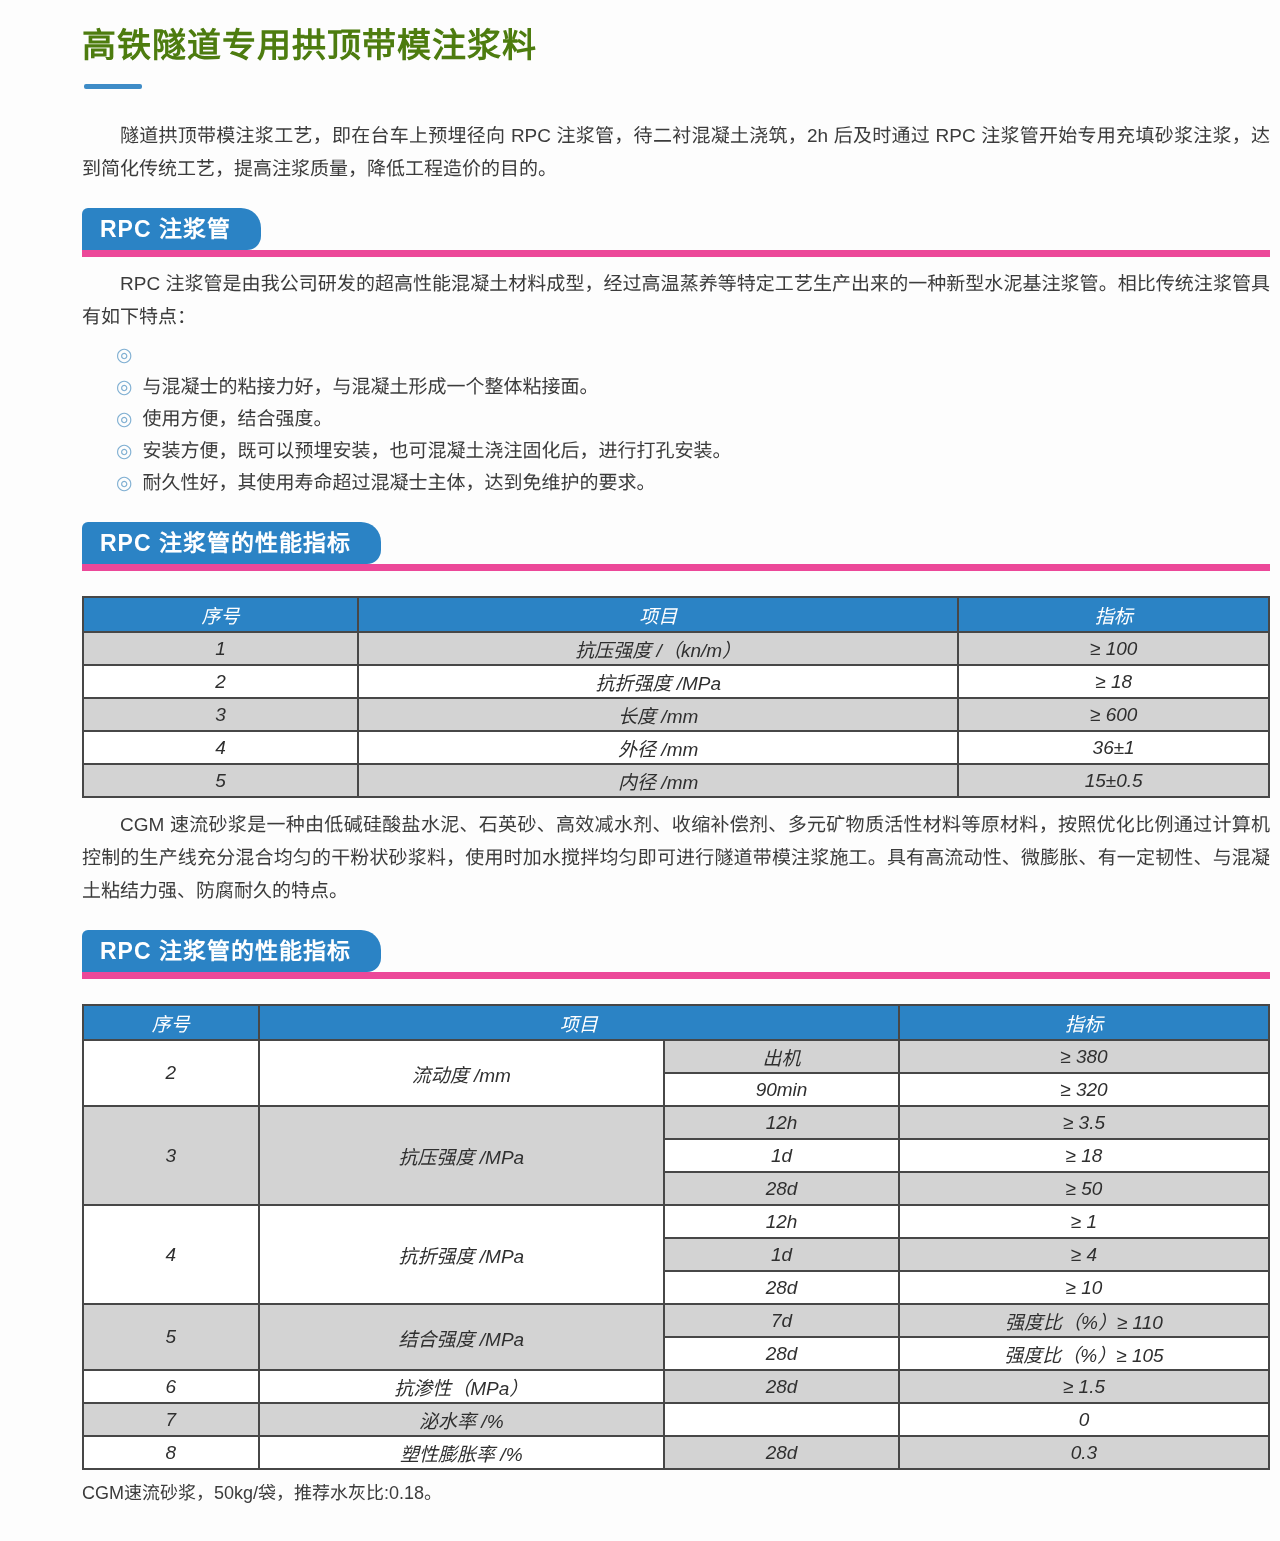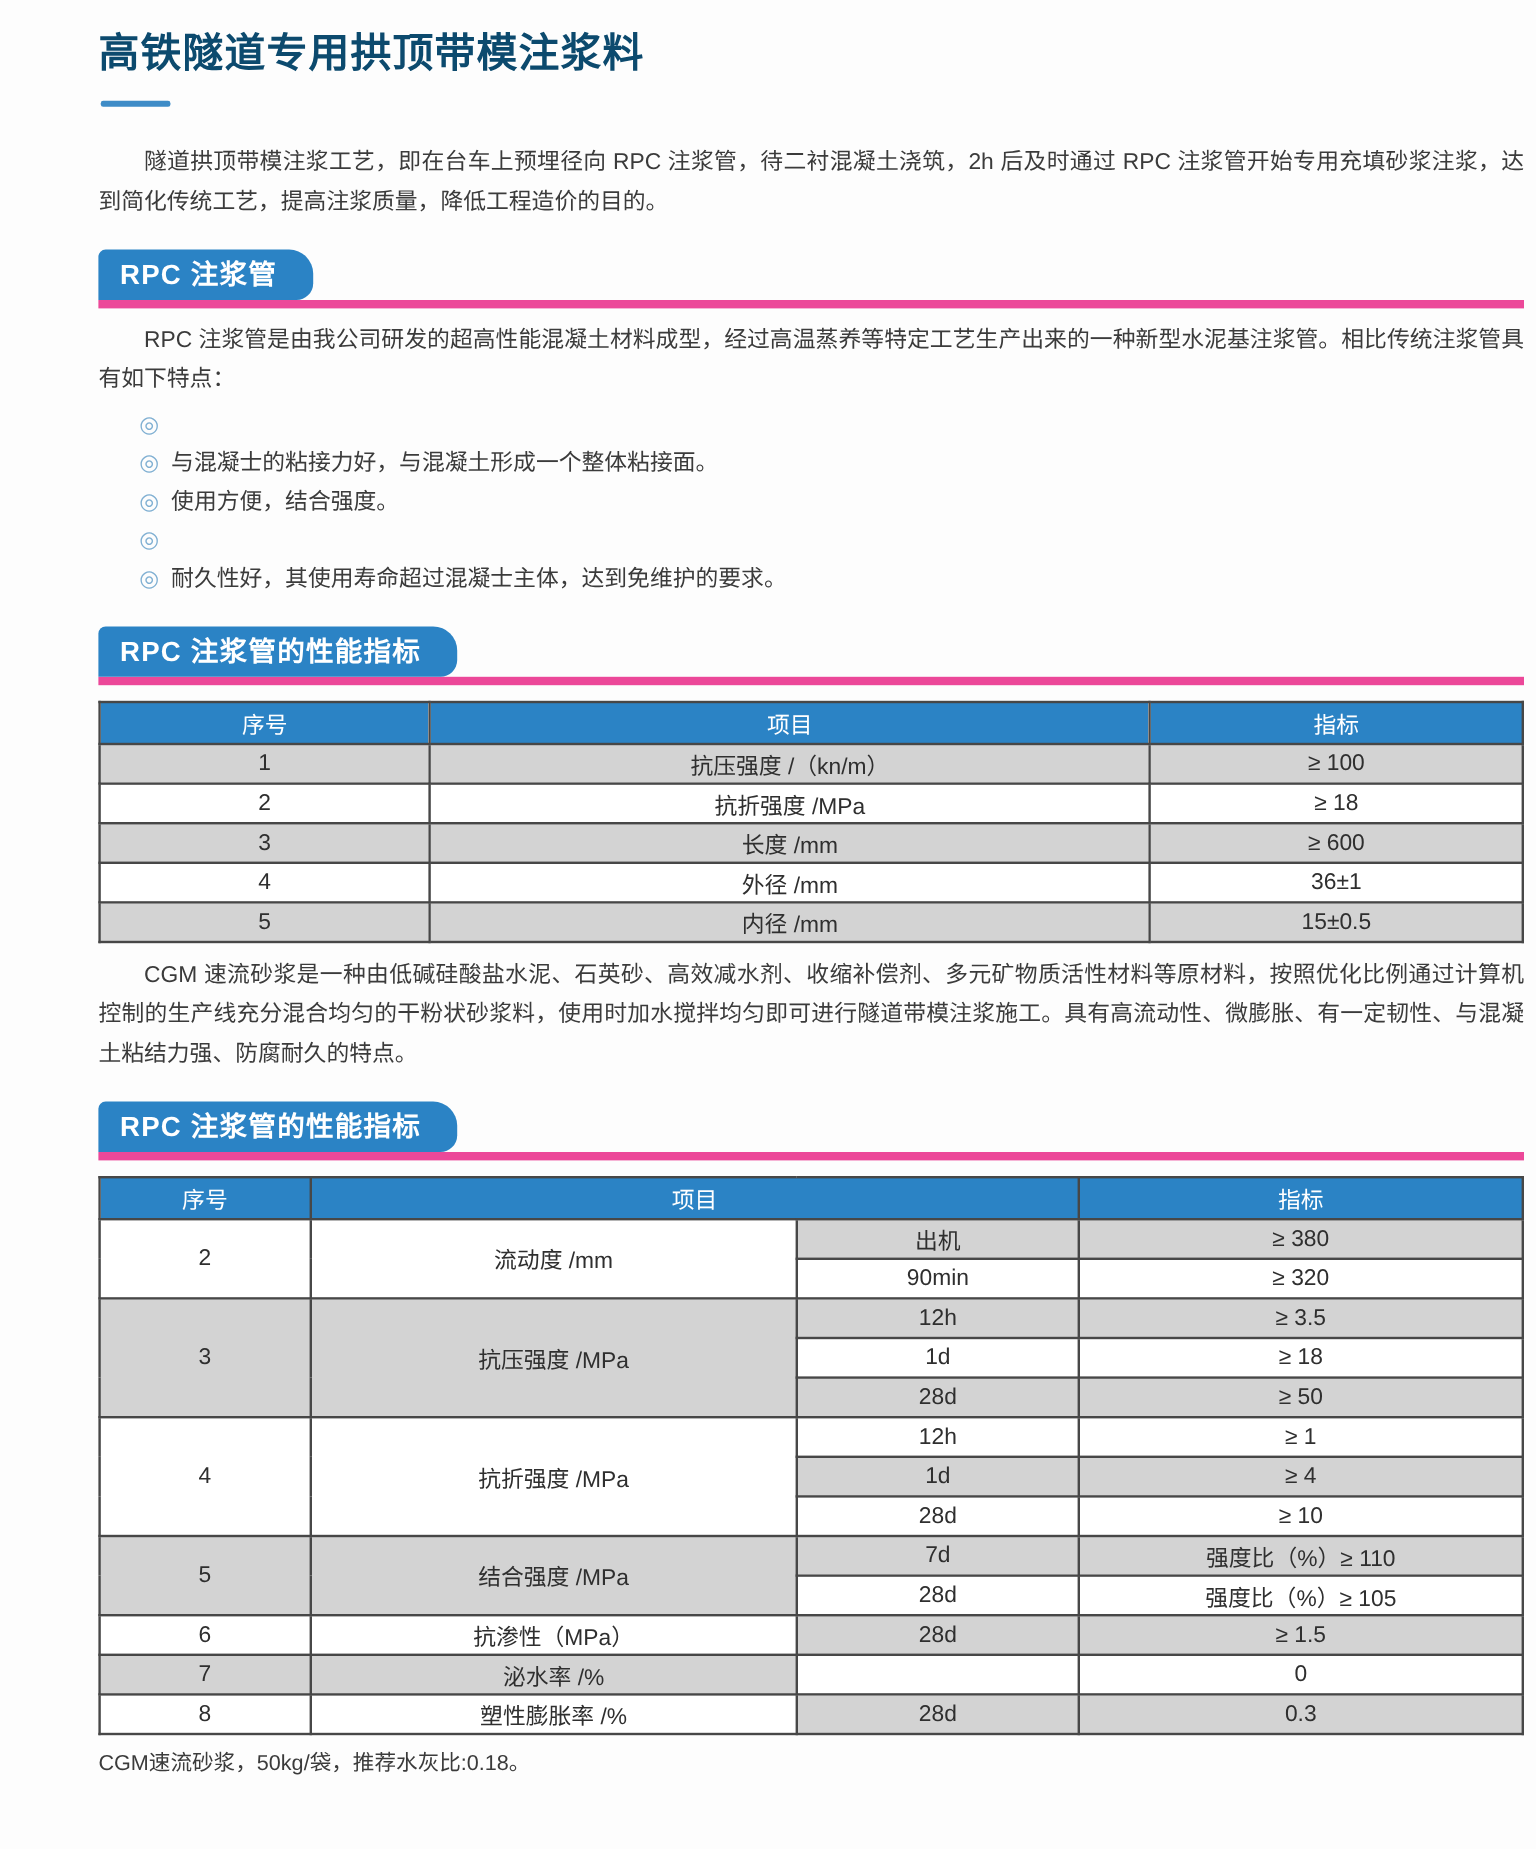--- a/index.html
+++ b/index.html
@@ -15,21 +15,21 @@
     color: #3b3b3b;
   }
   .content { width: 1188px; }
 
   
   .doc-title {
     margin: 0;
     font-size: 34px;
     line-height: 42px;
     font-weight: bold;
-    color: #0c4a6e;
+    color: #4d7c0f;
     letter-spacing: 1px;
   }
   .title-underline {
     width: 58px; height: 5px;
     background: #3E8CC7;
     border-radius: 2px;
     margin: 18px 0 0 2px;
   }
 
   
@@ -79,21 +79,22 @@
     color: #7FAFD2;
     font-size: 19px;
     line-height: 32px;
   }
 
   
   table.spec {
     width: 100%;
     border-collapse: collapse;
     table-layout: fixed;
-    margin-top: 13px;
+    margin-top: 25px;
+    font-style: italic;
   }
   table.spec th, table.spec td {
     border: 2px solid #474747;
     text-align: center;
     vertical-align: middle;
     padding: 1px 6px;
     font-size: 19px;
     overflow: hidden;
     white-space: nowrap;
   }
@@ -138,20 +139,21 @@
       <li>
         <span class="bullet-glyph">◎</span>
         <span>与混凝士的粘接力好，与混凝土形成一个整体粘接面。</span>
       </li>
       <li>
         <span class="bullet-glyph">◎</span>
         <span>使用方便，结合强度。</span>
       </li>
       <li>
         <span class="bullet-glyph">◎</span>
+        <span>安装方便，既可以预埋安装，也可混凝土浇注固化后，进行打孔安装。</span>
       </li>
       <li>
         <span class="bullet-glyph">◎</span>
         <span>耐久性好，其使用寿命超过混凝士主体，达到免维护的要求。</span>
       </li>
     </ul>
 
     <div class="section-header">
       <span class="section-tab">RPC 注浆管的性能指标</span>
     </div>

